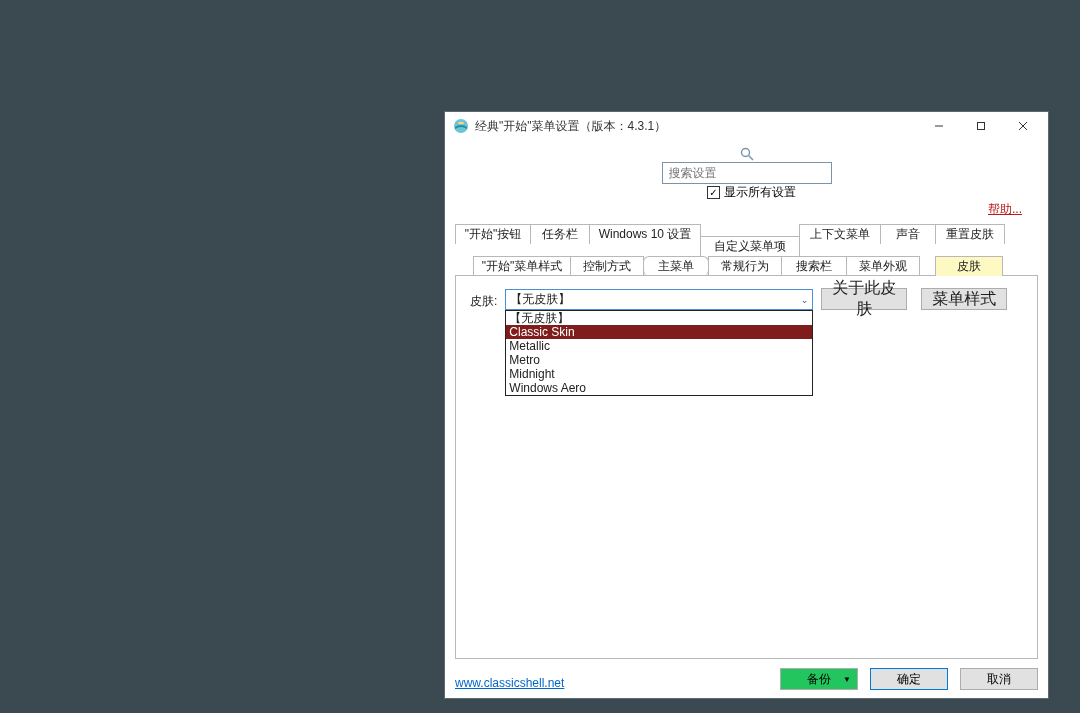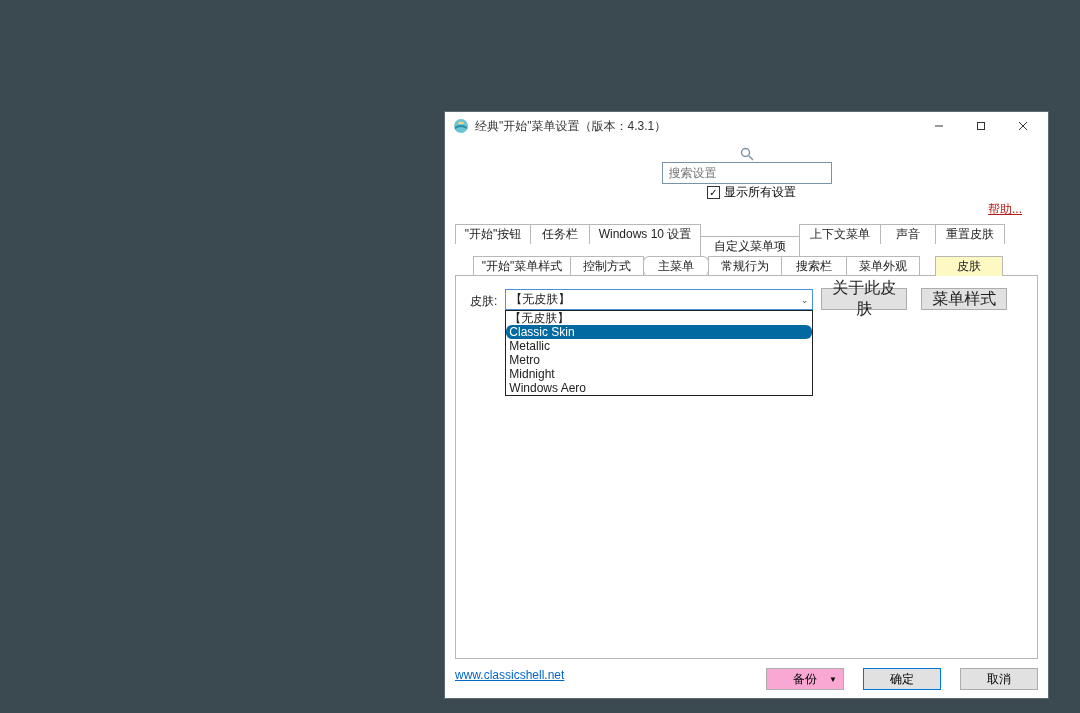--- a/index.html
+++ b/index.html
@@ -191,54 +191,53 @@
       z-index: 10;
     }
     .dropdown-item {
       height: 14px;
       line-height: 14px;
       padding: 0 3px;
       font-size: 12px;
       color: #222;
     }
     .dropdown-item.selected {
-      background: #0369a1;
+      background: #7f1d1d;
       color: #ffffff;
-      border-radius: 6px;
     }
     .btn {
       height: 22px;
       border: 1px solid #adadad;
       background: #e1e1e1;
       display: flex;
       align-items: center;
       justify-content: center;
       font-size: 16px;
       color: #222;
       padding: 0 10px;
       font-family: inherit;
     }
     .btn-about { width: 86px; }
     .btn-reset { width: 86px; margin-left: 6px;}
     .footer {
       display: flex;
-      align-items: flex-start;
+      align-items: flex-end;
       padding: 8px 10px;
-      gap: 19px;
+      gap: 12px;
     }
     .footer-link {
       color: #0066cc;
       text-decoration: underline;
     }
     .footer-spacer { flex: 1; }
     .btn-backup {
       width: 78px;
       height: 22px;
       border: 1px solid #adadad;
-      background: #f9a8d4;
+      background: #22c55e;
       display: flex;
       align-items: center;
       justify-content: center;
       position: relative;
       font-size: 12px;
       font-family: inherit;
     }
     .btn-backup .drop-arrow {
       position: absolute;
       right: 6px;

